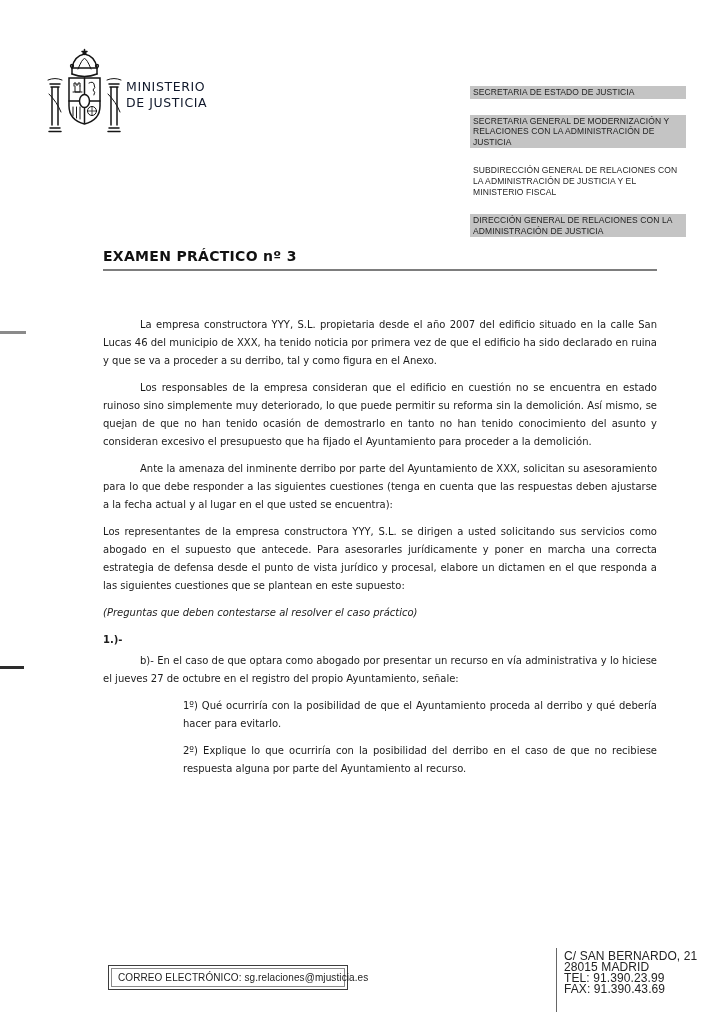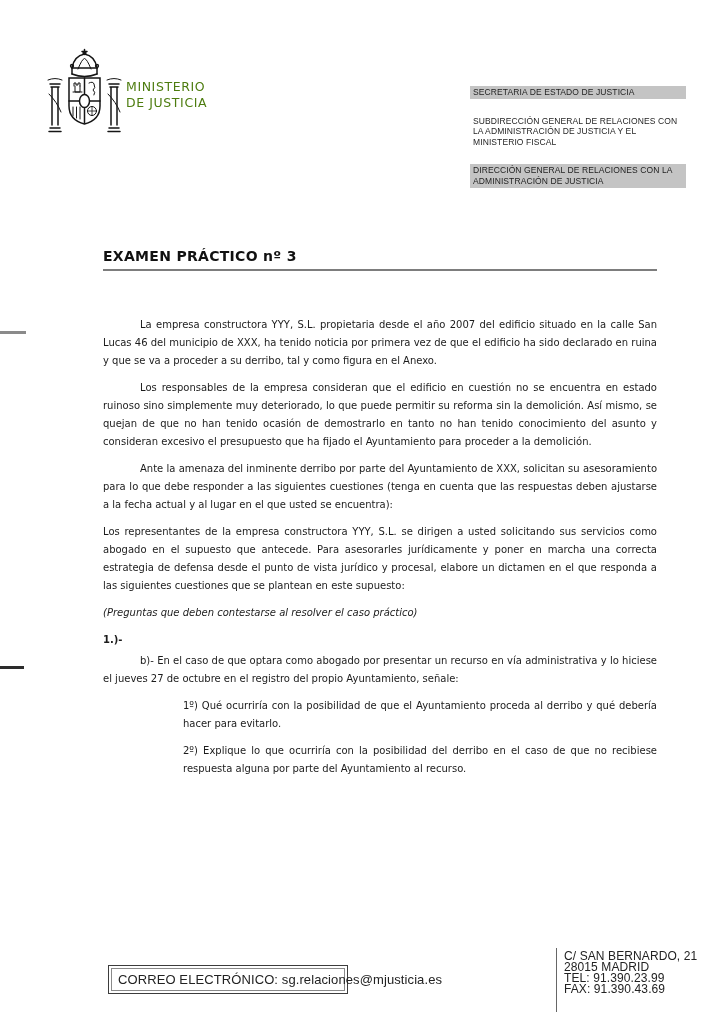--- a/index.html
+++ b/index.html
@@ -19,21 +19,21 @@
     position: absolute;
     left: 42px; top: 46px;
     width: 85px; height: 105px;
   }
   .ministry {
     position: absolute;
     left: 126px; top: 79px;
     font-size: 12.5px;
     line-height: 16px;
     letter-spacing: 0.6px;
-    color: #4d7c0f;
+    color: #0f172a;
   }
   .org-col {
     position: absolute;
     left: 470px; top: 86px;
     width: 216px;
     display: flex;
     flex-direction: column;
     gap: 16px;
     font-family: "Liberation Sans", sans-serif;
     font-size: 8.5px;
@@ -88,21 +88,21 @@
     left: 108px; top: 965px;
     width: 240px;
     border: 1px solid #3d3d3d;
     padding: 2px;
   }
   .email-box-inner {
     border: 1px solid #8a8a8a;
     padding: 3px 6px;
     text-align: center;
     font-family: "Liberation Sans", sans-serif;
-    font-size: 13px;
+    font-size: 10px;
     letter-spacing: 0.1px;
     color: #222;
     white-space: nowrap;
   }
   .addr-divider {
     position: absolute;
     left: 556px; top: 948px;
     width: 1px; height: 64px;
     background: #666;
   }
@@ -160,20 +160,21 @@
     </svg>
   </div>
 
   <div class="ministry">
     <div>MINISTERIO</div>
     <div>DE JUSTICIA</div>
   </div>
 
   <div class="org-col">
     <div class="org-block bar">SECRETARIA DE ESTADO DE JUSTICIA</div>
+    <div class="org-block bar">SECRETARIA GENERAL DE MODERNIZACIÓN Y RELACIONES CON LA ADMINISTRACIÓN DE JUSTICIA</div>
     <div class="org-block">SUBDIRECCIÓN GENERAL DE RELACIONES CON LA ADMINISTRACIÓN DE JUSTICIA Y EL MINISTERIO FISCAL</div>
     <div class="org-block bar">DIRECCIÓN GENERAL DE RELACIONES CON LA ADMINISTRACIÓN DE JUSTICIA</div>
   </div>
 
   <div class="doc-title">EXAMEN PRÁCTICO nº 3</div>
   <div class="title-rule"></div>
 
   <div class="fold fold-1"></div>
   <div class="fold fold-2"></div>
 

